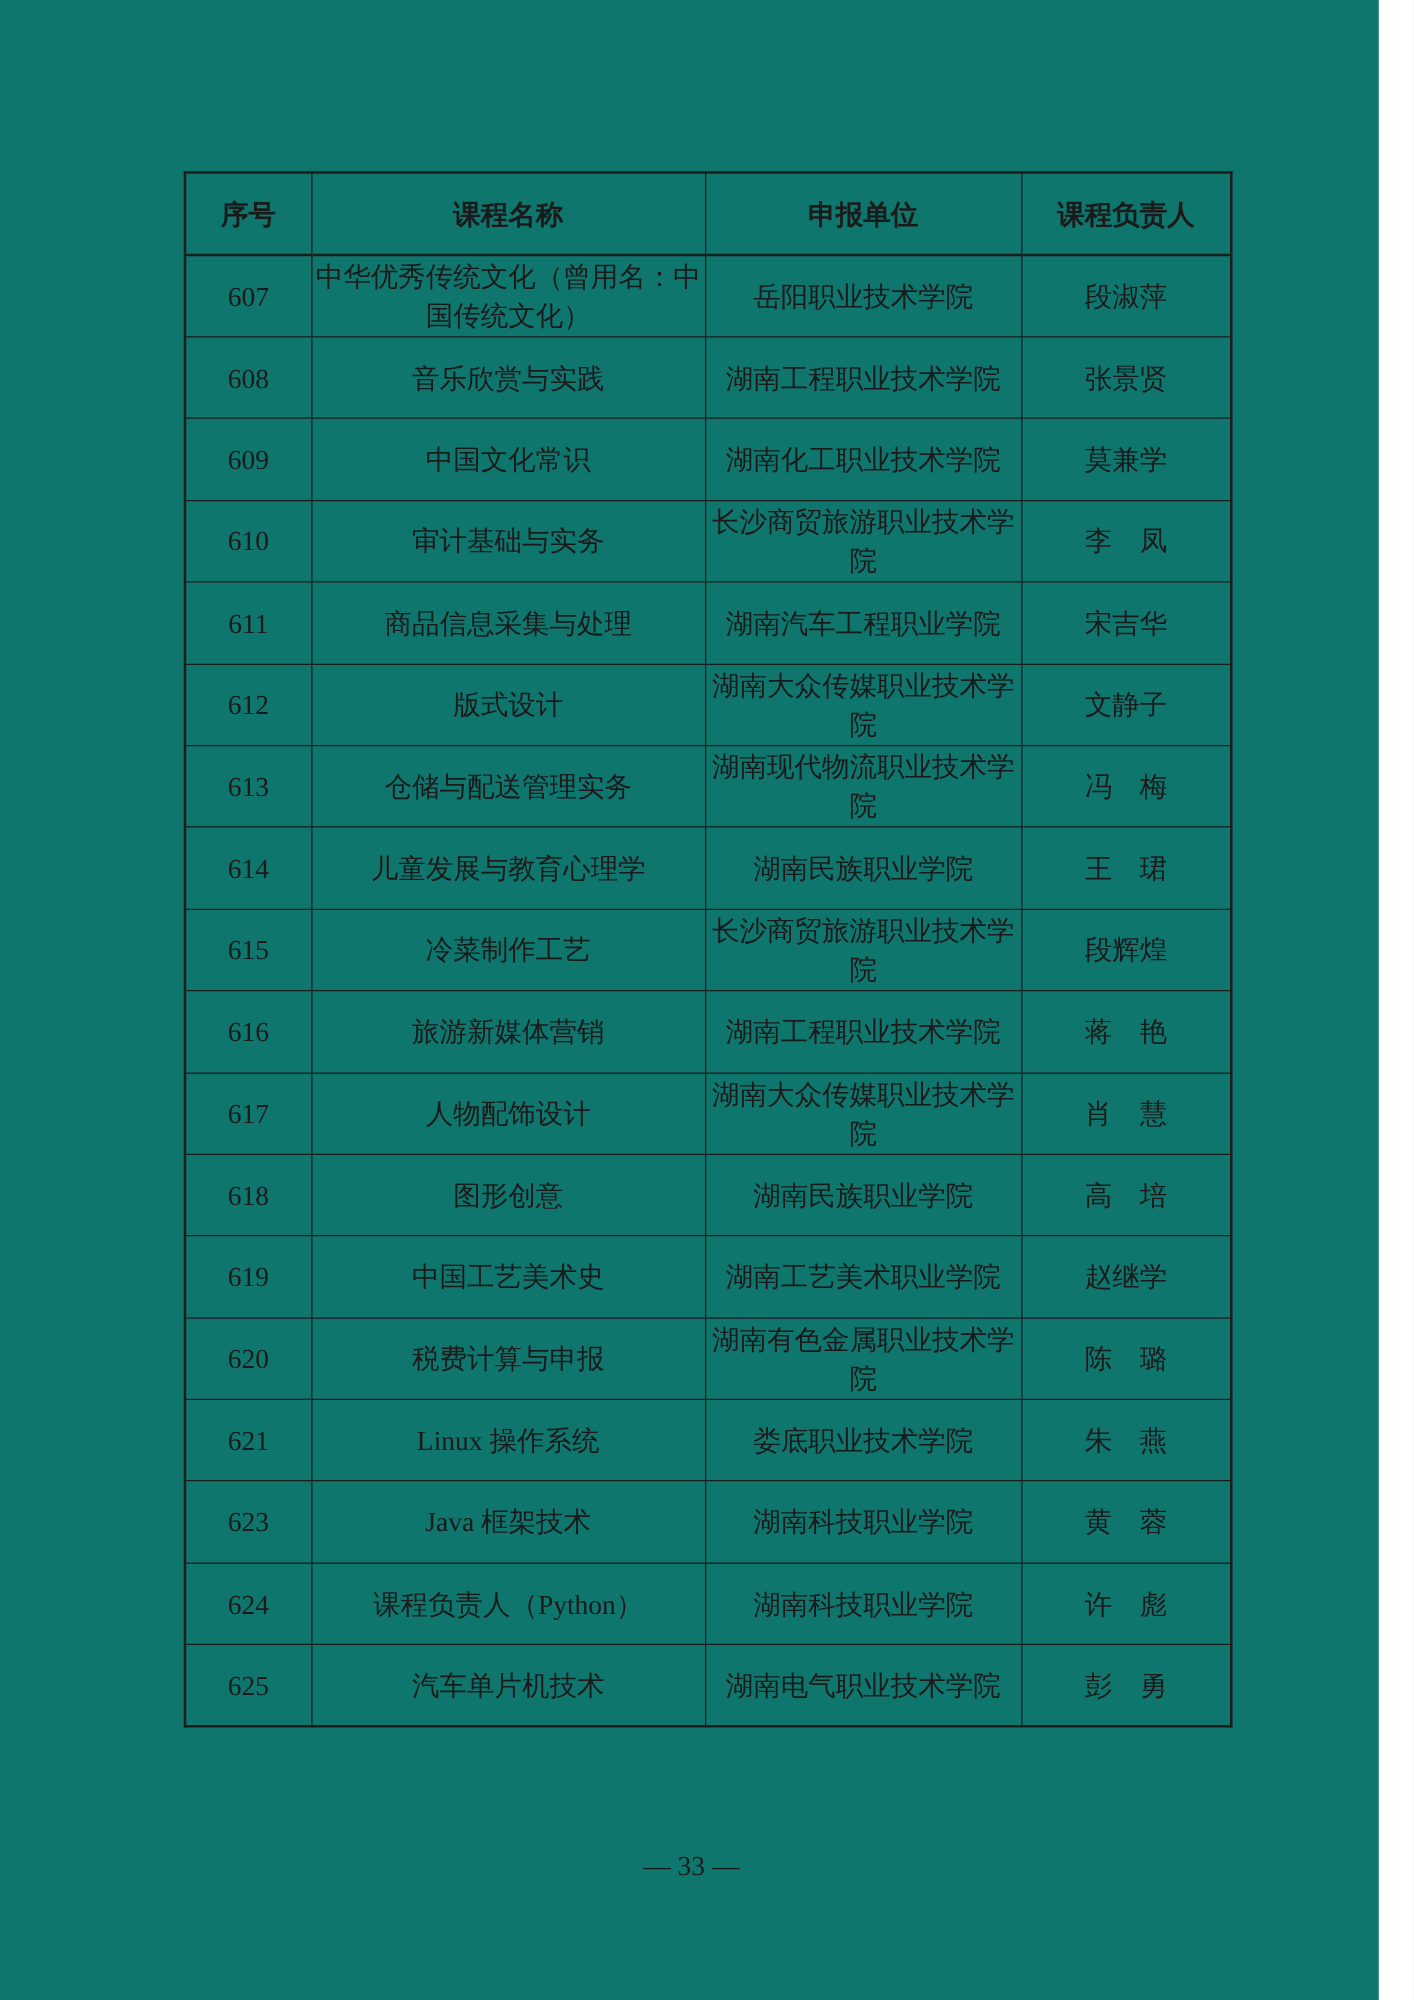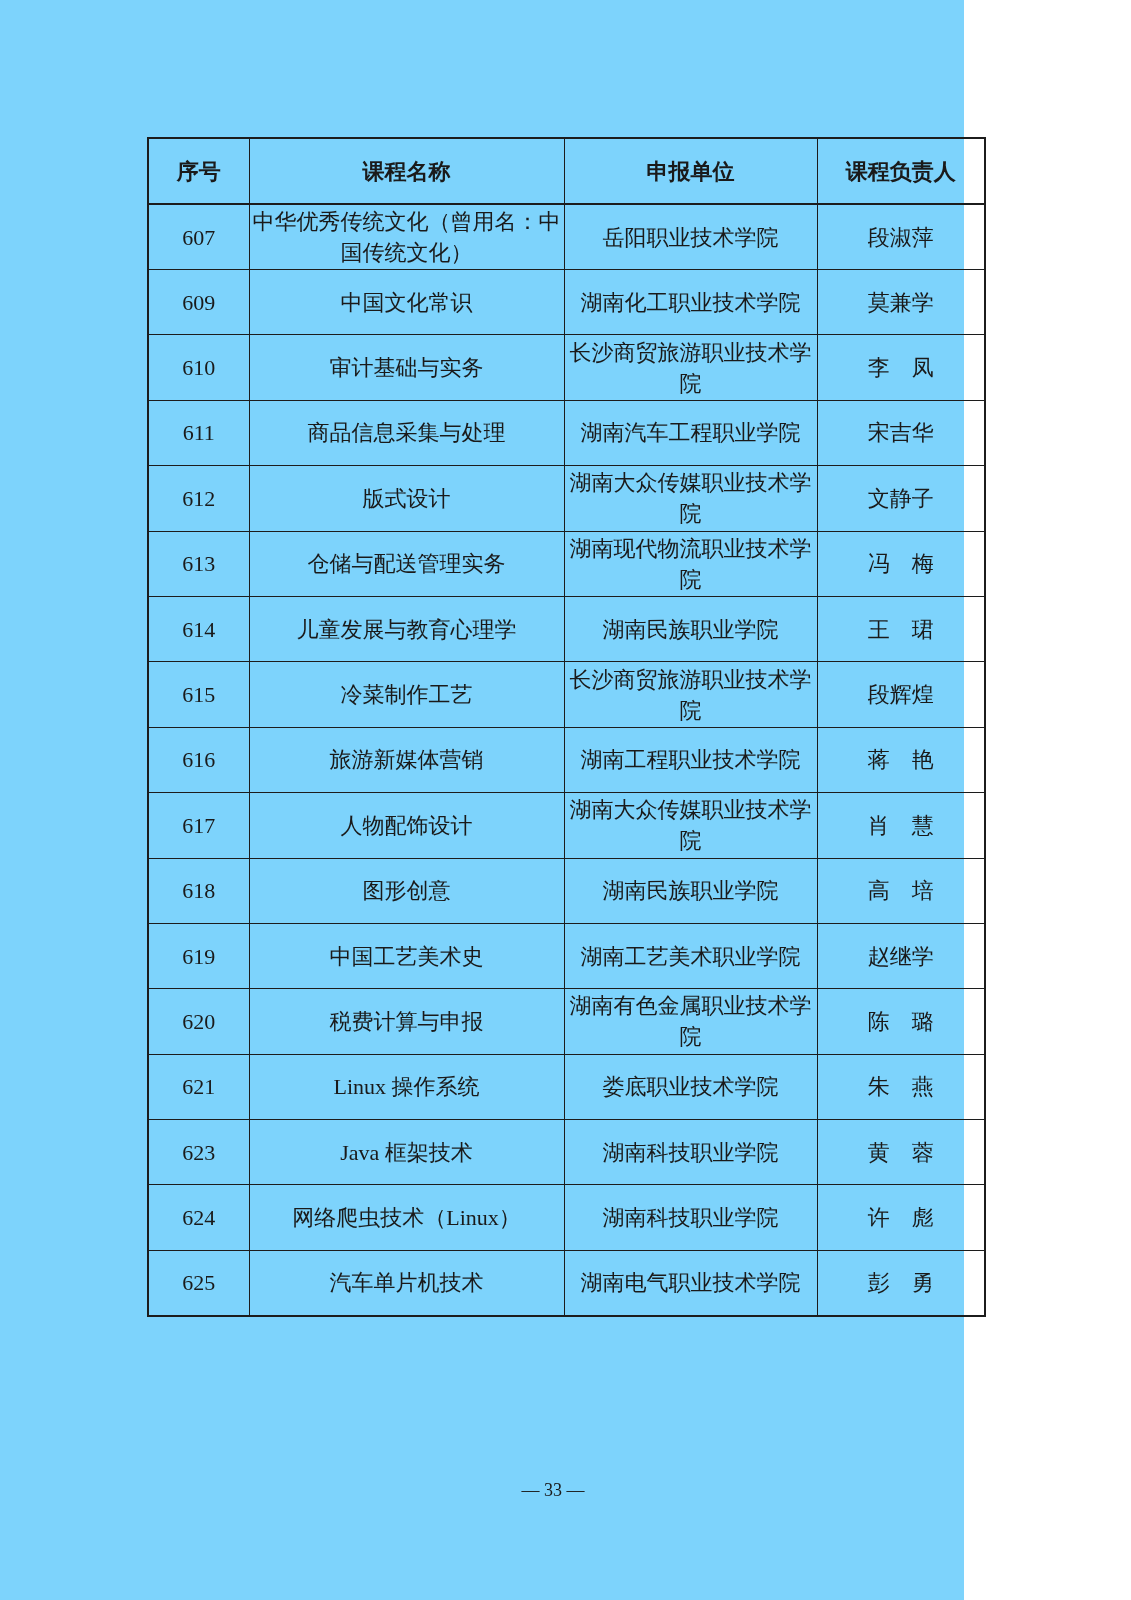--- a/index.html
+++ b/index.html
@@ -7,23 +7,23 @@
     padding: 0;
     background: #ffffff;
     width: 1131px;
     height: 1600px;
     overflow: hidden;
     font-family: "Liberation Serif", "DejaVu Serif", serif;
     color: #1a1a1a;
   }
   .sheet {
     position: relative;
-    width: 964px;
+    width: 1103px;
     height: 1600px;
-    background: #7dd3fc;
+    background: #0f766e;
     text-decoration: underline;
   }
   table.course-table {
     position: absolute;
     left: 147px;
     top: 137px;
     width: 837px;
     border-collapse: collapse;
     table-layout: fixed;
     border: 2px solid #1c1c1c;
@@ -50,21 +50,21 @@
   .col-no     { width: 101px; }
   .col-course { width: 315px; }
   .col-unit   { width: 253px; }
   .col-leader { width: 168px; }
   .footer {
     position: absolute;
     top: 1480px;
     left: 0;
     width: 1106px;
     text-align: center;
-    font-size: 18px;
+    font-size: 22px;
     color: #1a1a1a;
   }
 </style>
 </head>
 <body>
 
 <div class="sheet">
 
   <table class="course-table">
     <colgroup>
@@ -82,20 +82,26 @@
       </tr>
     </thead>
     <tbody>
         <tr>
           <td>607</td>
           <td>中华优秀传统文化（曾用名：中国传统文化）</td>
           <td>岳阳职业技术学院</td>
           <td>段淑萍</td>
         </tr>
         <tr>
+          <td>608</td>
+          <td>音乐欣赏与实践</td>
+          <td>湖南工程职业技术学院</td>
+          <td>张景贤</td>
+        </tr>
+        <tr>
           <td>609</td>
           <td>中国文化常识</td>
           <td>湖南化工职业技术学院</td>
           <td>莫兼学</td>
         </tr>
         <tr>
           <td>610</td>
           <td>审计基础与实务</td>
           <td>长沙商贸旅游职业技术学院</td>
           <td>李　凤</td>
@@ -167,21 +173,21 @@
           <td>朱　燕</td>
         </tr>
         <tr>
           <td>623</td>
           <td>Java 框架技术</td>
           <td>湖南科技职业学院</td>
           <td>黄　蓉</td>
         </tr>
         <tr>
           <td>624</td>
-          <td>网络爬虫技术（Linux）</td>
+          <td>课程负责人（Python）</td>
           <td>湖南科技职业学院</td>
           <td>许　彪</td>
         </tr>
         <tr>
           <td>625</td>
           <td>汽车单片机技术</td>
           <td>湖南电气职业技术学院</td>
           <td>彭　勇</td>
         </tr>
       </tbody>

